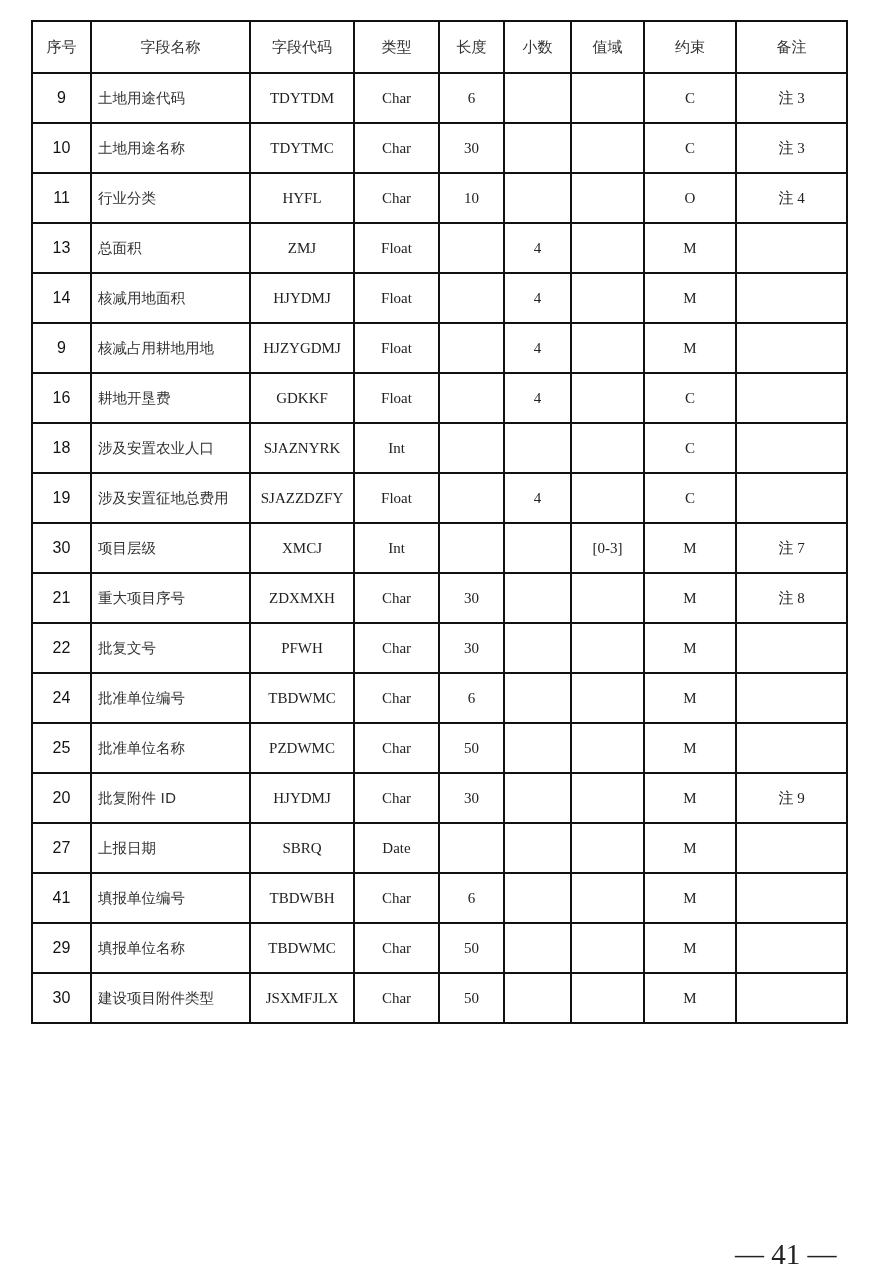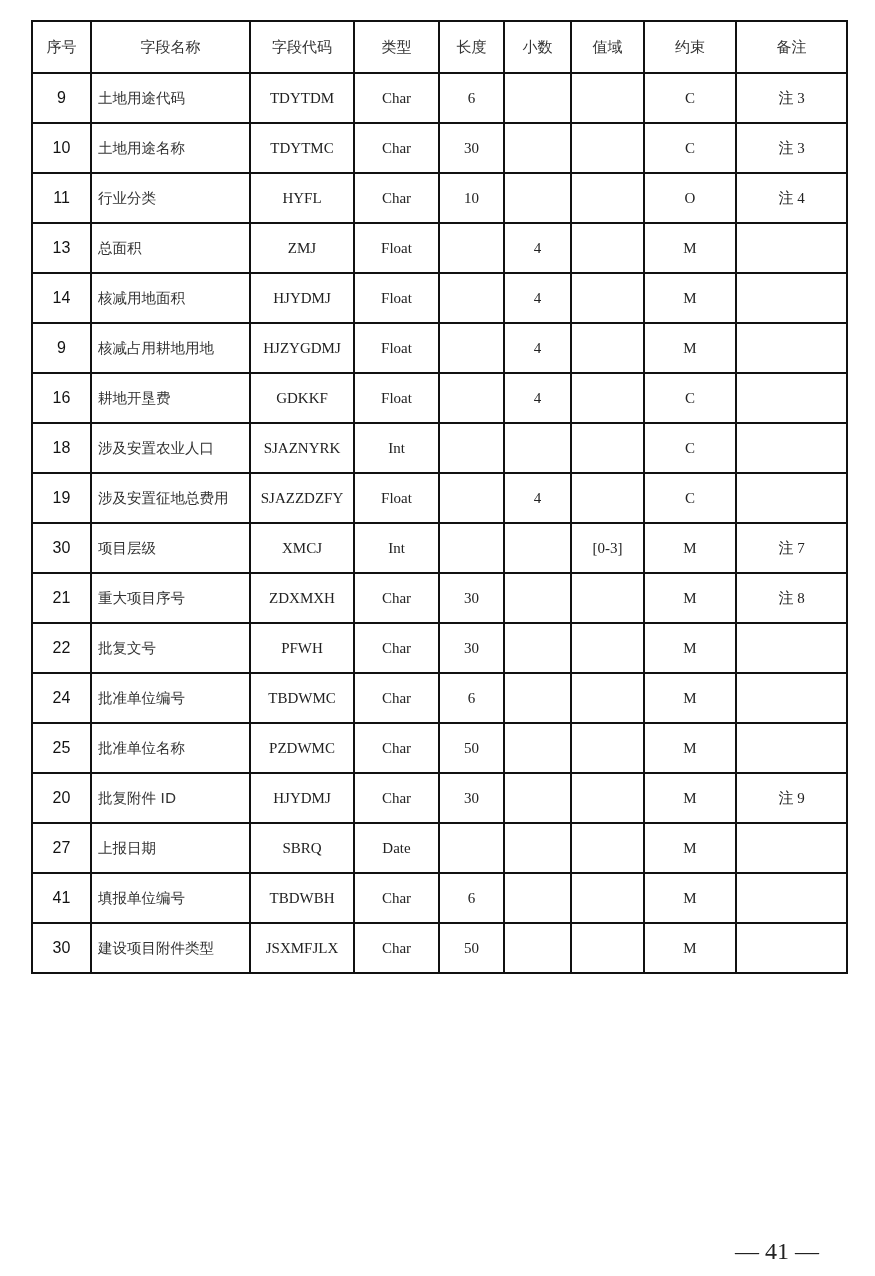--- a/index.html
+++ b/index.html
@@ -21,21 +21,21 @@
       text-align: center;
       vertical-align: middle;
       white-space: nowrap;
       overflow: hidden;
     }
     .tbl th { font-family: "DejaVu Sans", sans-serif; font-size: 15px; color: #333; height: 50px; }
     .tbl td.num { font-family: "Liberation Sans", sans-serif; font-size: 16px; color: #111; }
     .tbl td.name { text-align: left; padding-left: 6px; font-family: "DejaVu Sans", sans-serif; font-size: 14.5px; color: #333; }
     .page-no {
       position: absolute; left: 735px; top: 1238px;
-      font-family: "Liberation Serif", serif; font-size: 24px; color: #222;
+      font-family: "Liberation Serif", serif; font-size: 29px; color: #222;
       white-space: pre;
     }
   </style>
 </head>
 <body>
 
 <table class="tbl">
   <colgroup>
     <col style="width:59px">
       <col style="width:159px">
@@ -242,20 +242,31 @@
         <td class="name">填报单位编号</td>
         <td>TBDWBH</td>
         <td>Char</td>
         <td>6</td>
         <td></td>
         <td></td>
         <td>M</td>
         <td></td>
       </tr>
       <tr>
+        <td class="num">29</td>
+        <td class="name">填报单位名称</td>
+        <td>TBDWMC</td>
+        <td>Char</td>
+        <td>50</td>
+        <td></td>
+        <td></td>
+        <td>M</td>
+        <td></td>
+      </tr>
+      <tr>
         <td class="num">30</td>
         <td class="name">建设项目附件类型</td>
         <td>JSXMFJLX</td>
         <td>Char</td>
         <td>50</td>
         <td></td>
         <td></td>
         <td>M</td>
         <td></td>
       </tr>

